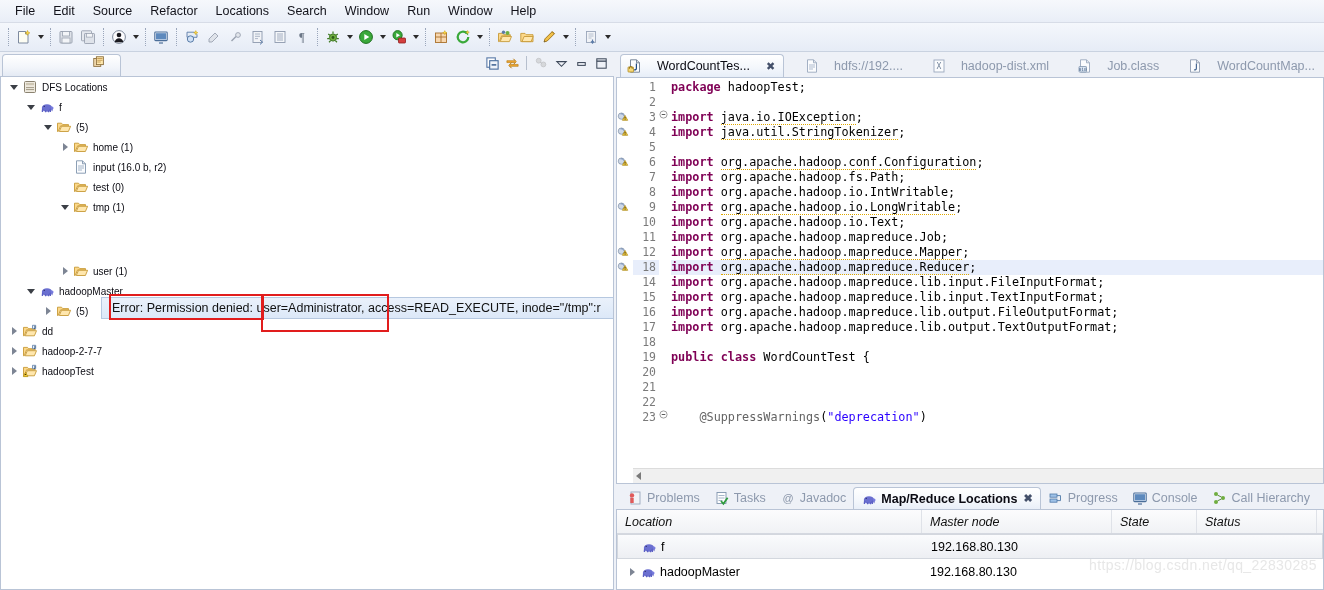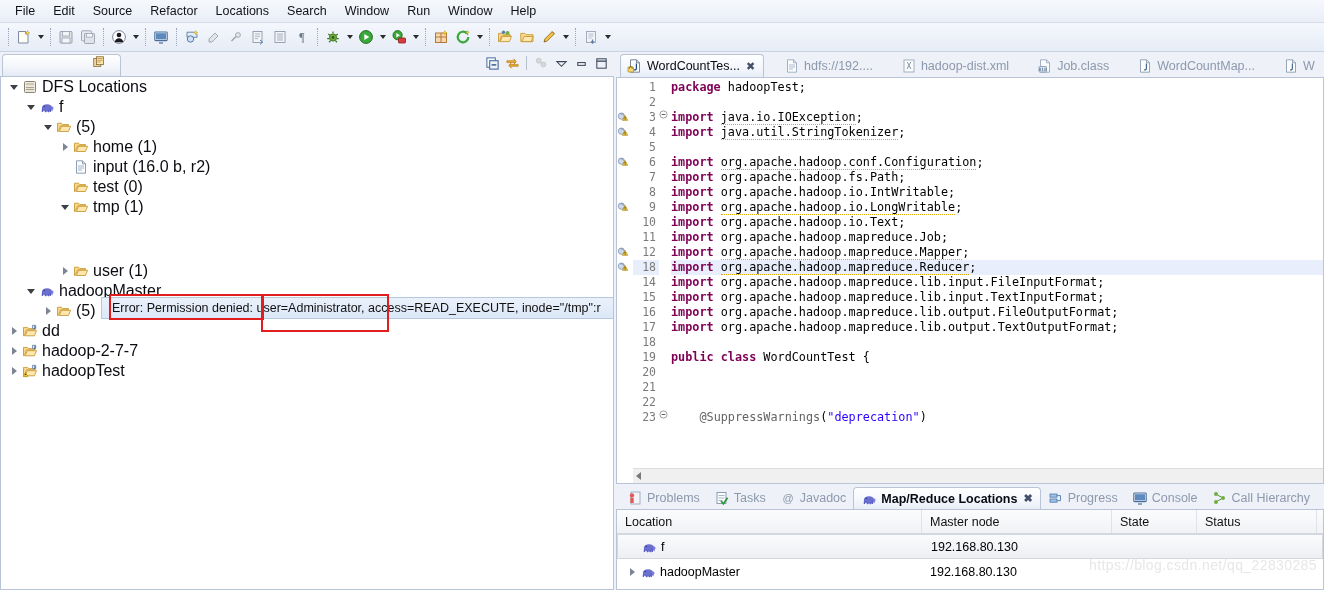--- a/index.html
+++ b/index.html
@@ -100,21 +100,21 @@
   .tree-area {
     position: absolute; left: 0; right: 0; top: 23px; bottom: 0;
     background: #ffffff;
     border: 1px solid #b9c4d6;
     border-top: 1px solid #b9c4d6;
     overflow: hidden;
   }
   .tree-row {
     height: 20px;
     display: flex; align-items: center;
-    font-size: 16px;
+    font-size: 10px;
     white-space: nowrap;
     position: relative;
   }
   .tw {
     width: 14px; height: 20px;
     display:flex; align-items:center; justify-content:center;
     flex: 0 0 14px;
   }
   .tw i.collapsed {
     width:0;height:0;
@@ -162,21 +162,21 @@
 
   .editor-tabbar {
     height: 24px;
     display: flex; align-items: flex-end;
     position: relative;
     overflow: hidden;
   }
   .ed-tab {
     height: 23px;
     display: flex; align-items: center;
-    gap: 4px;
+    gap: 14px;
     padding: 0 8px 0 6px;
     font-size: 12.5px;
     color: #8d99ad;
     white-space: nowrap;
   }
   .ed-tab.active {
     background: linear-gradient(to bottom,#ffffff 0%, #f4f7fc 55%, #e7eef8 100%);
     border: 1px solid #b9c4d6;
     border-bottom: none;
     border-radius: 4px 4px 0 0;
@@ -251,21 +251,21 @@
   .bt-tab.active {
     background: linear-gradient(to bottom,#ffffff 0%, #f5f8fc 55%, #e9eff8 100%);
     border:1px solid #b9c4d6; border-bottom:none; border-radius:4px 4px 0 0;
     color:#0a0a12; font-weight:bold;
   }
   .table-area {
     position:absolute; left:0; right:0; top:23px; bottom:0;
     background:#fff; border:1px solid #b9c4d6; overflow:hidden;
   }
   .thead { display:flex; height:24px; background:linear-gradient(to bottom,#fcfcfd,#f0f2f5);
-           border-bottom:1px solid #d4d8e0; }
+           border-bottom:1px solid #d4d8e0;font-style:italic; }
   .th { font-size:12.5px; display:flex; align-items:center; padding-left:8px;
         border-right:1px solid #dfe2e8; color:#111; }
   .trow { display:flex; height:25px; align-items:center; font-size:12.5px; }
   .trow.sel { background:linear-gradient(to bottom,#fafbfd,#edeff3); border:1px solid #d3d7de; }
   .td { display:flex; align-items:center; padding-left:8px; overflow:hidden; white-space:nowrap; }
   .watermark {
     position:absolute; right:6px; bottom:16px;
     color:#e7e7e7; font-size:14px; letter-spacing:0.4px;
     font-family:"Liberation Sans", sans-serif;
   }

